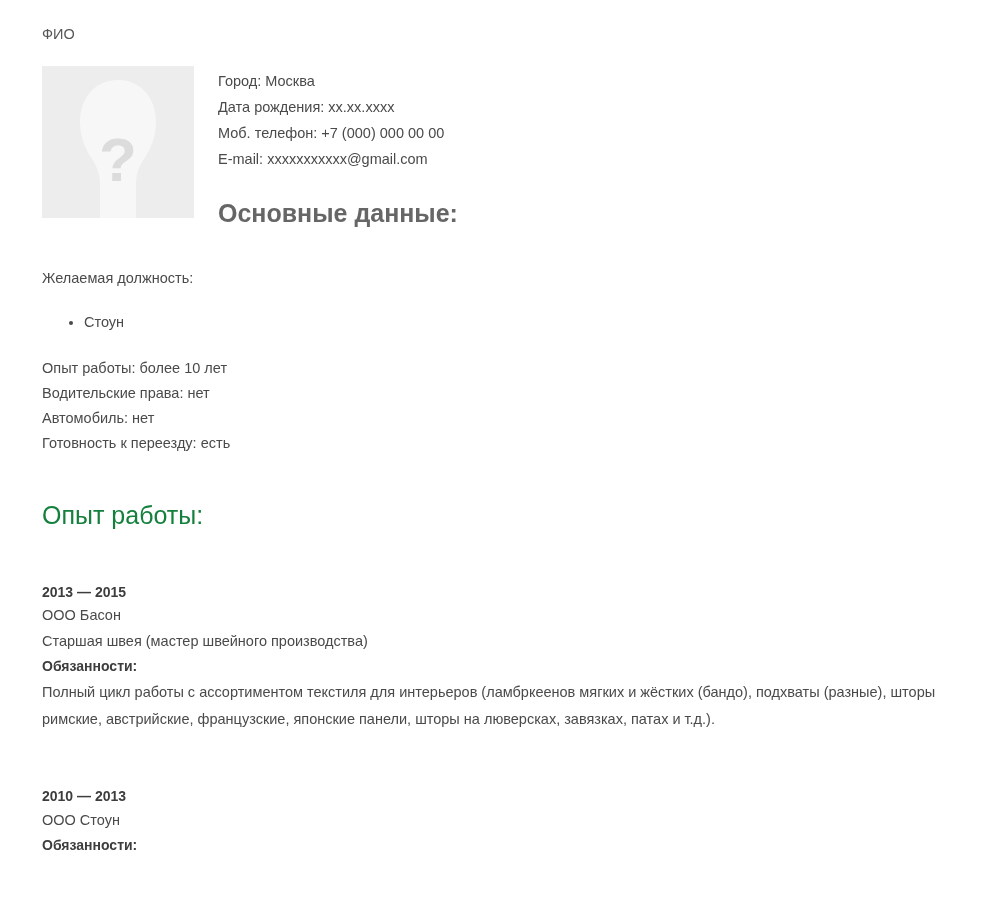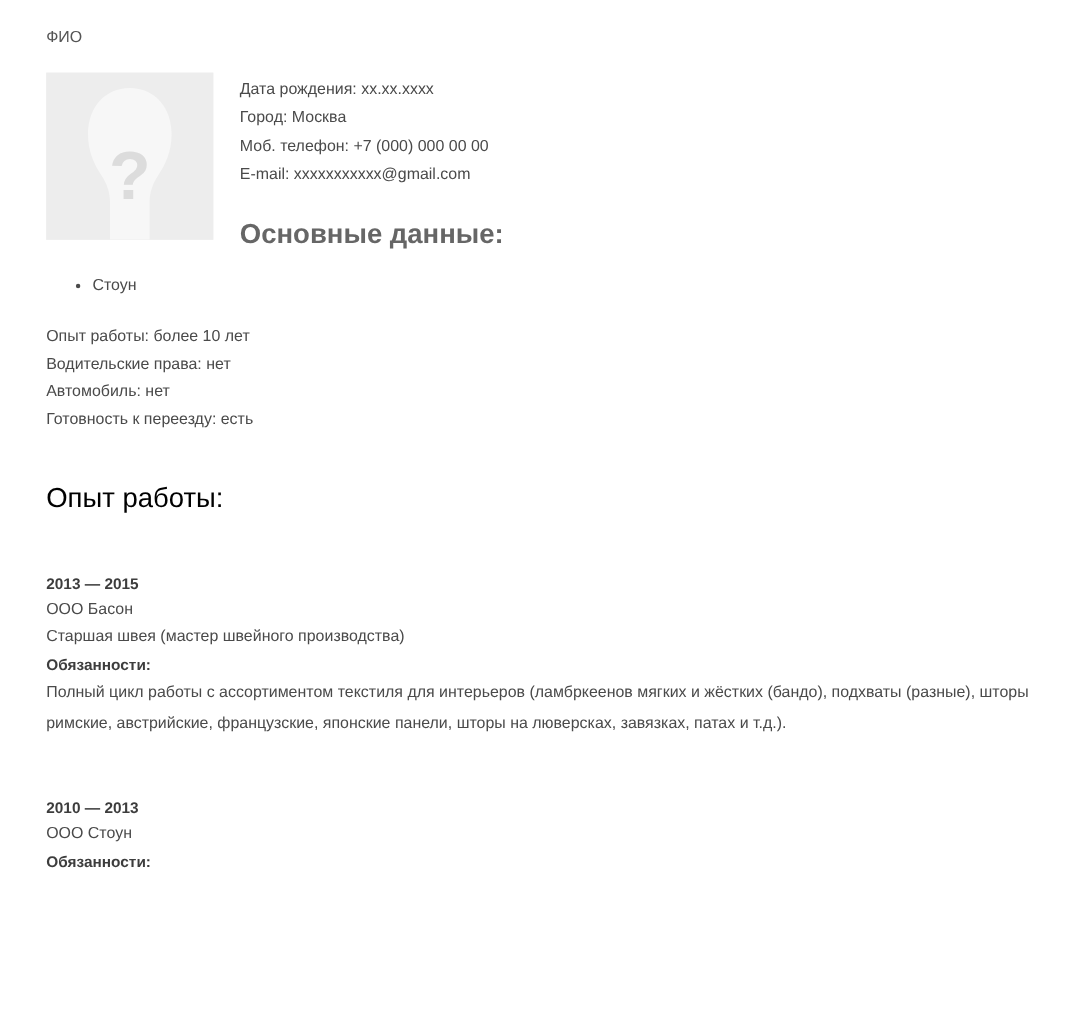--- a/index.html
+++ b/index.html
@@ -86,21 +86,21 @@
   }
   .fact-line {
     font-size: 14.5px;
     color: #4a4a4a;
     line-height: 25px;
   }
 
   h2.exp-heading {
     font-size: 25px;
     font-weight: normal;
-    color: #000000;
+    color: #15803d;
     margin: 44px 0 0 0;
     line-height: 1.2;
   }
 
   .job {
     margin-top: 52px;
   }
   .job-period {
     font-size: 14px;
     font-weight: bold;
@@ -137,30 +137,31 @@
 
     <div class="photo">
       <svg width="152" height="152" viewBox="0 0 152 152">
         <rect x="0" y="0" width="152" height="152" fill="#ededed"></rect>
         <path d="M76 14 C53 14 38 32 38 56 C38 72 44 84 50 93 C56 102 58 110 58 118 L58 152 L94 152 L94 118 C94 110 96 102 102 93 C108 84 114 72 114 56 C114 32 99 14 76 14 Z" fill="#f7f7f7"></path>
         <text x="76" y="115" font-family="'Liberation Sans', sans-serif" font-size="62" font-weight="bold" fill="#dcdcdc" text-anchor="middle">?</text>
       </svg>
     </div>
 
     <div class="contacts">
+      <div class="contact-line">Город: Москва</div>
       <div class="contact-line">Дата рождения: хх.хх.хххх</div>
-      <div class="contact-line">Город: Москва</div>
       <div class="contact-line">Моб. телефон: +7 (000) 000 00 00</div>
       <div class="contact-line">E-mail: xxxxxxxxxxx@gmail.com</div>
 
       <h2 class="section">Основные данные:</h2>
     </div>
 
   </div>
 
+  <div class="desired-label">Желаемая должность:</div>
 
   <ul class="bullets">
     <li>Стоун</li>
   </ul>
 
   <div class="facts">
     <div class="fact-line">Опыт работы: более 10 лет</div>
     <div class="fact-line">Водительские права: нет</div>
     <div class="fact-line">Автомобиль:  нет</div>
     <div class="fact-line">Готовность к переезду: есть</div>

